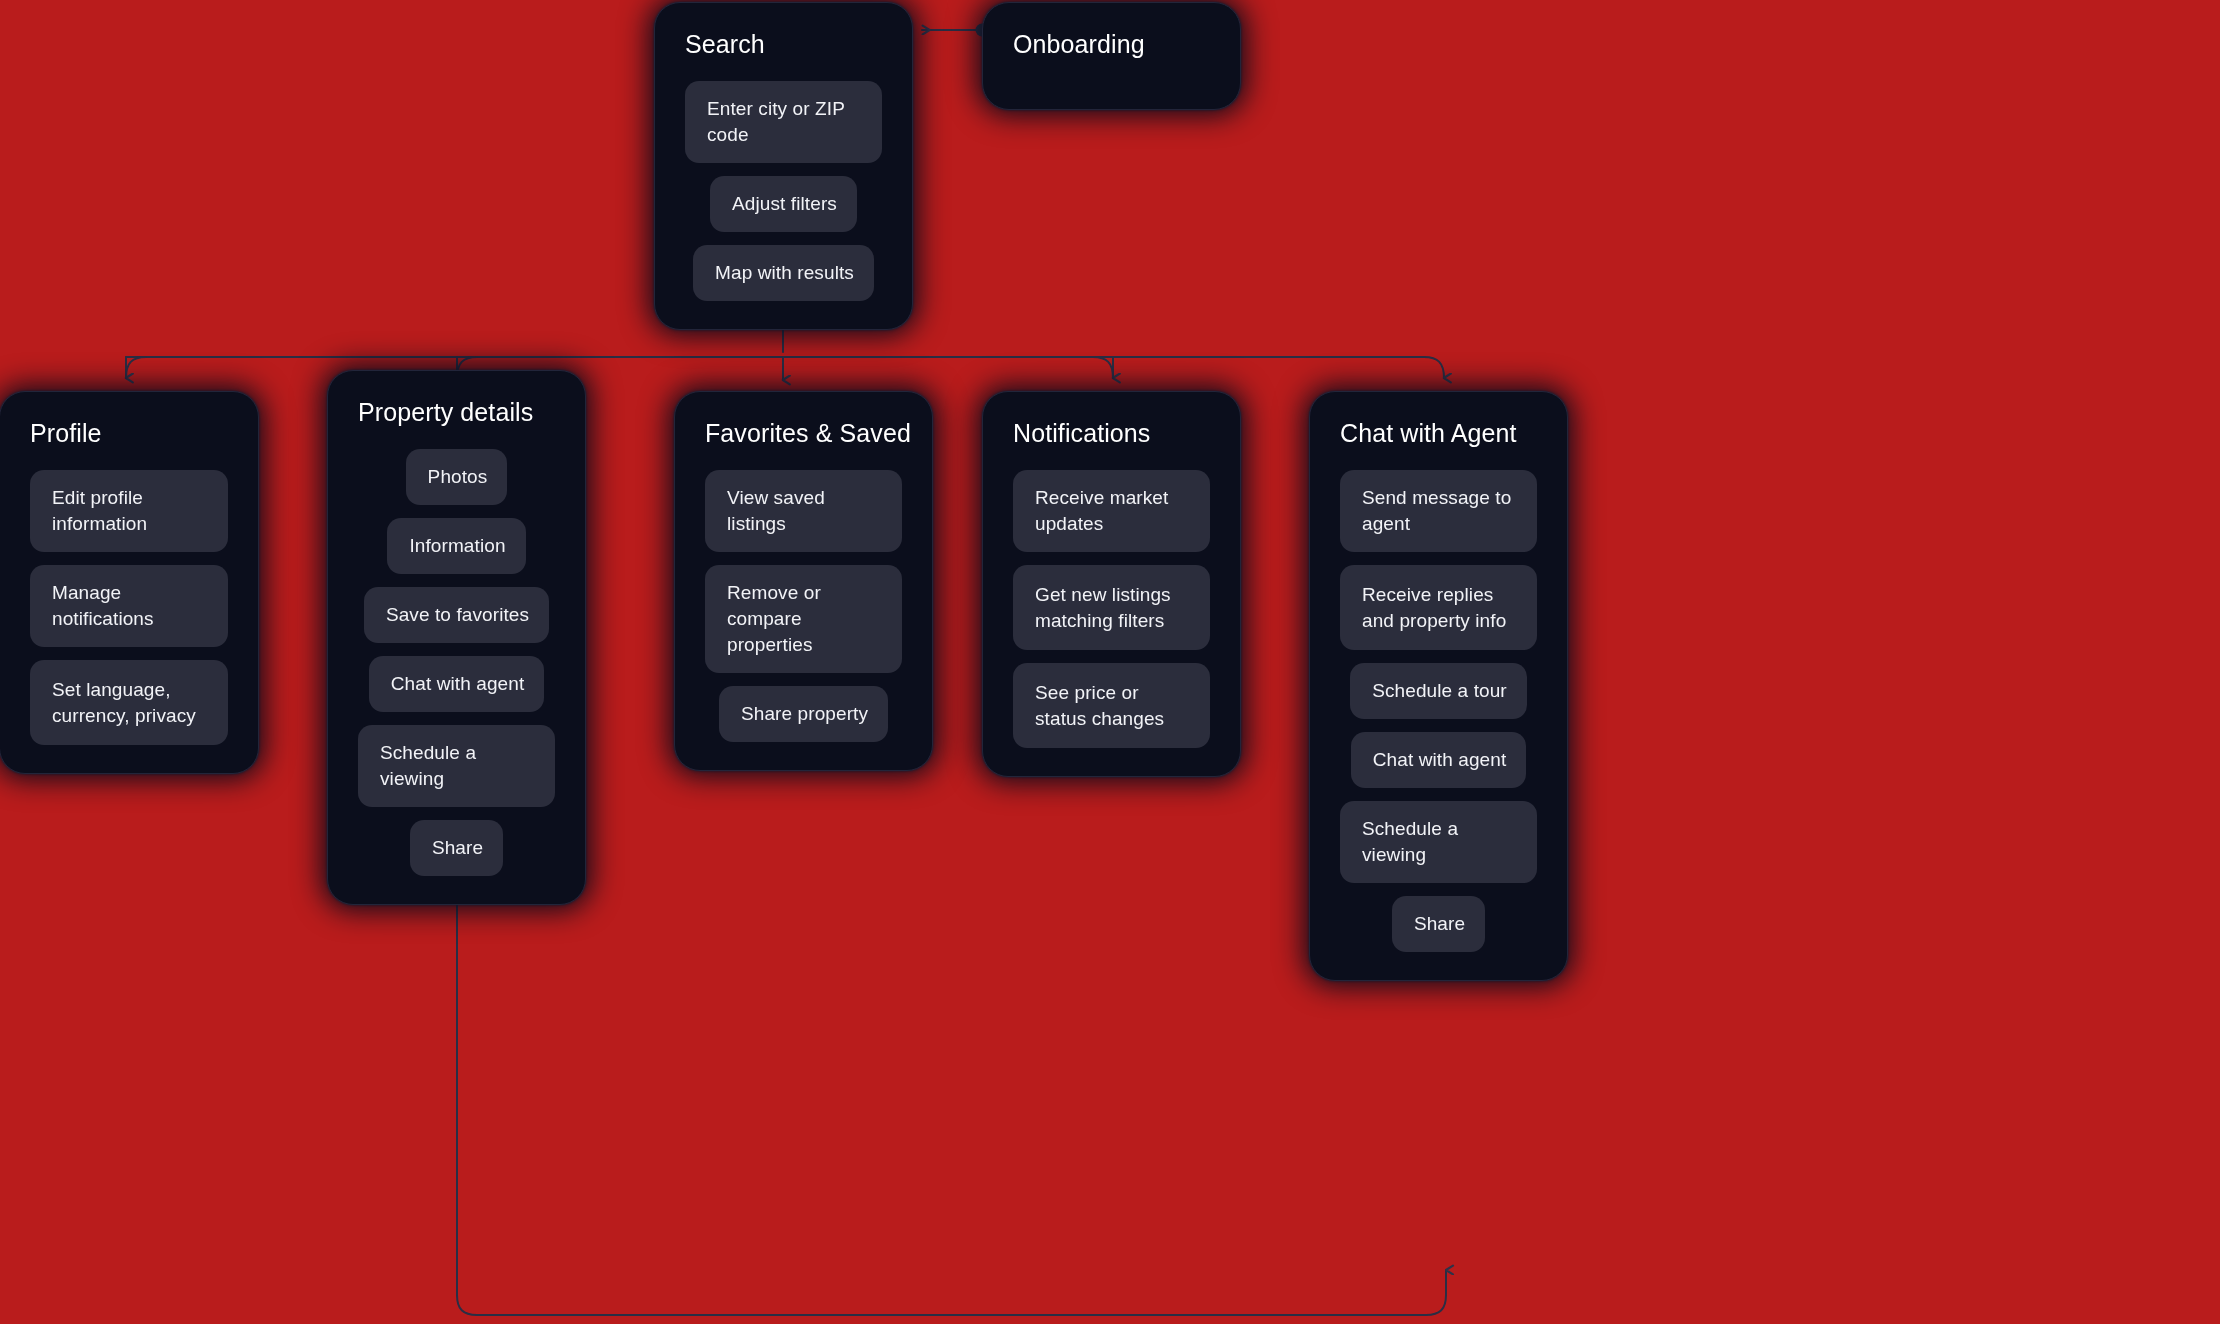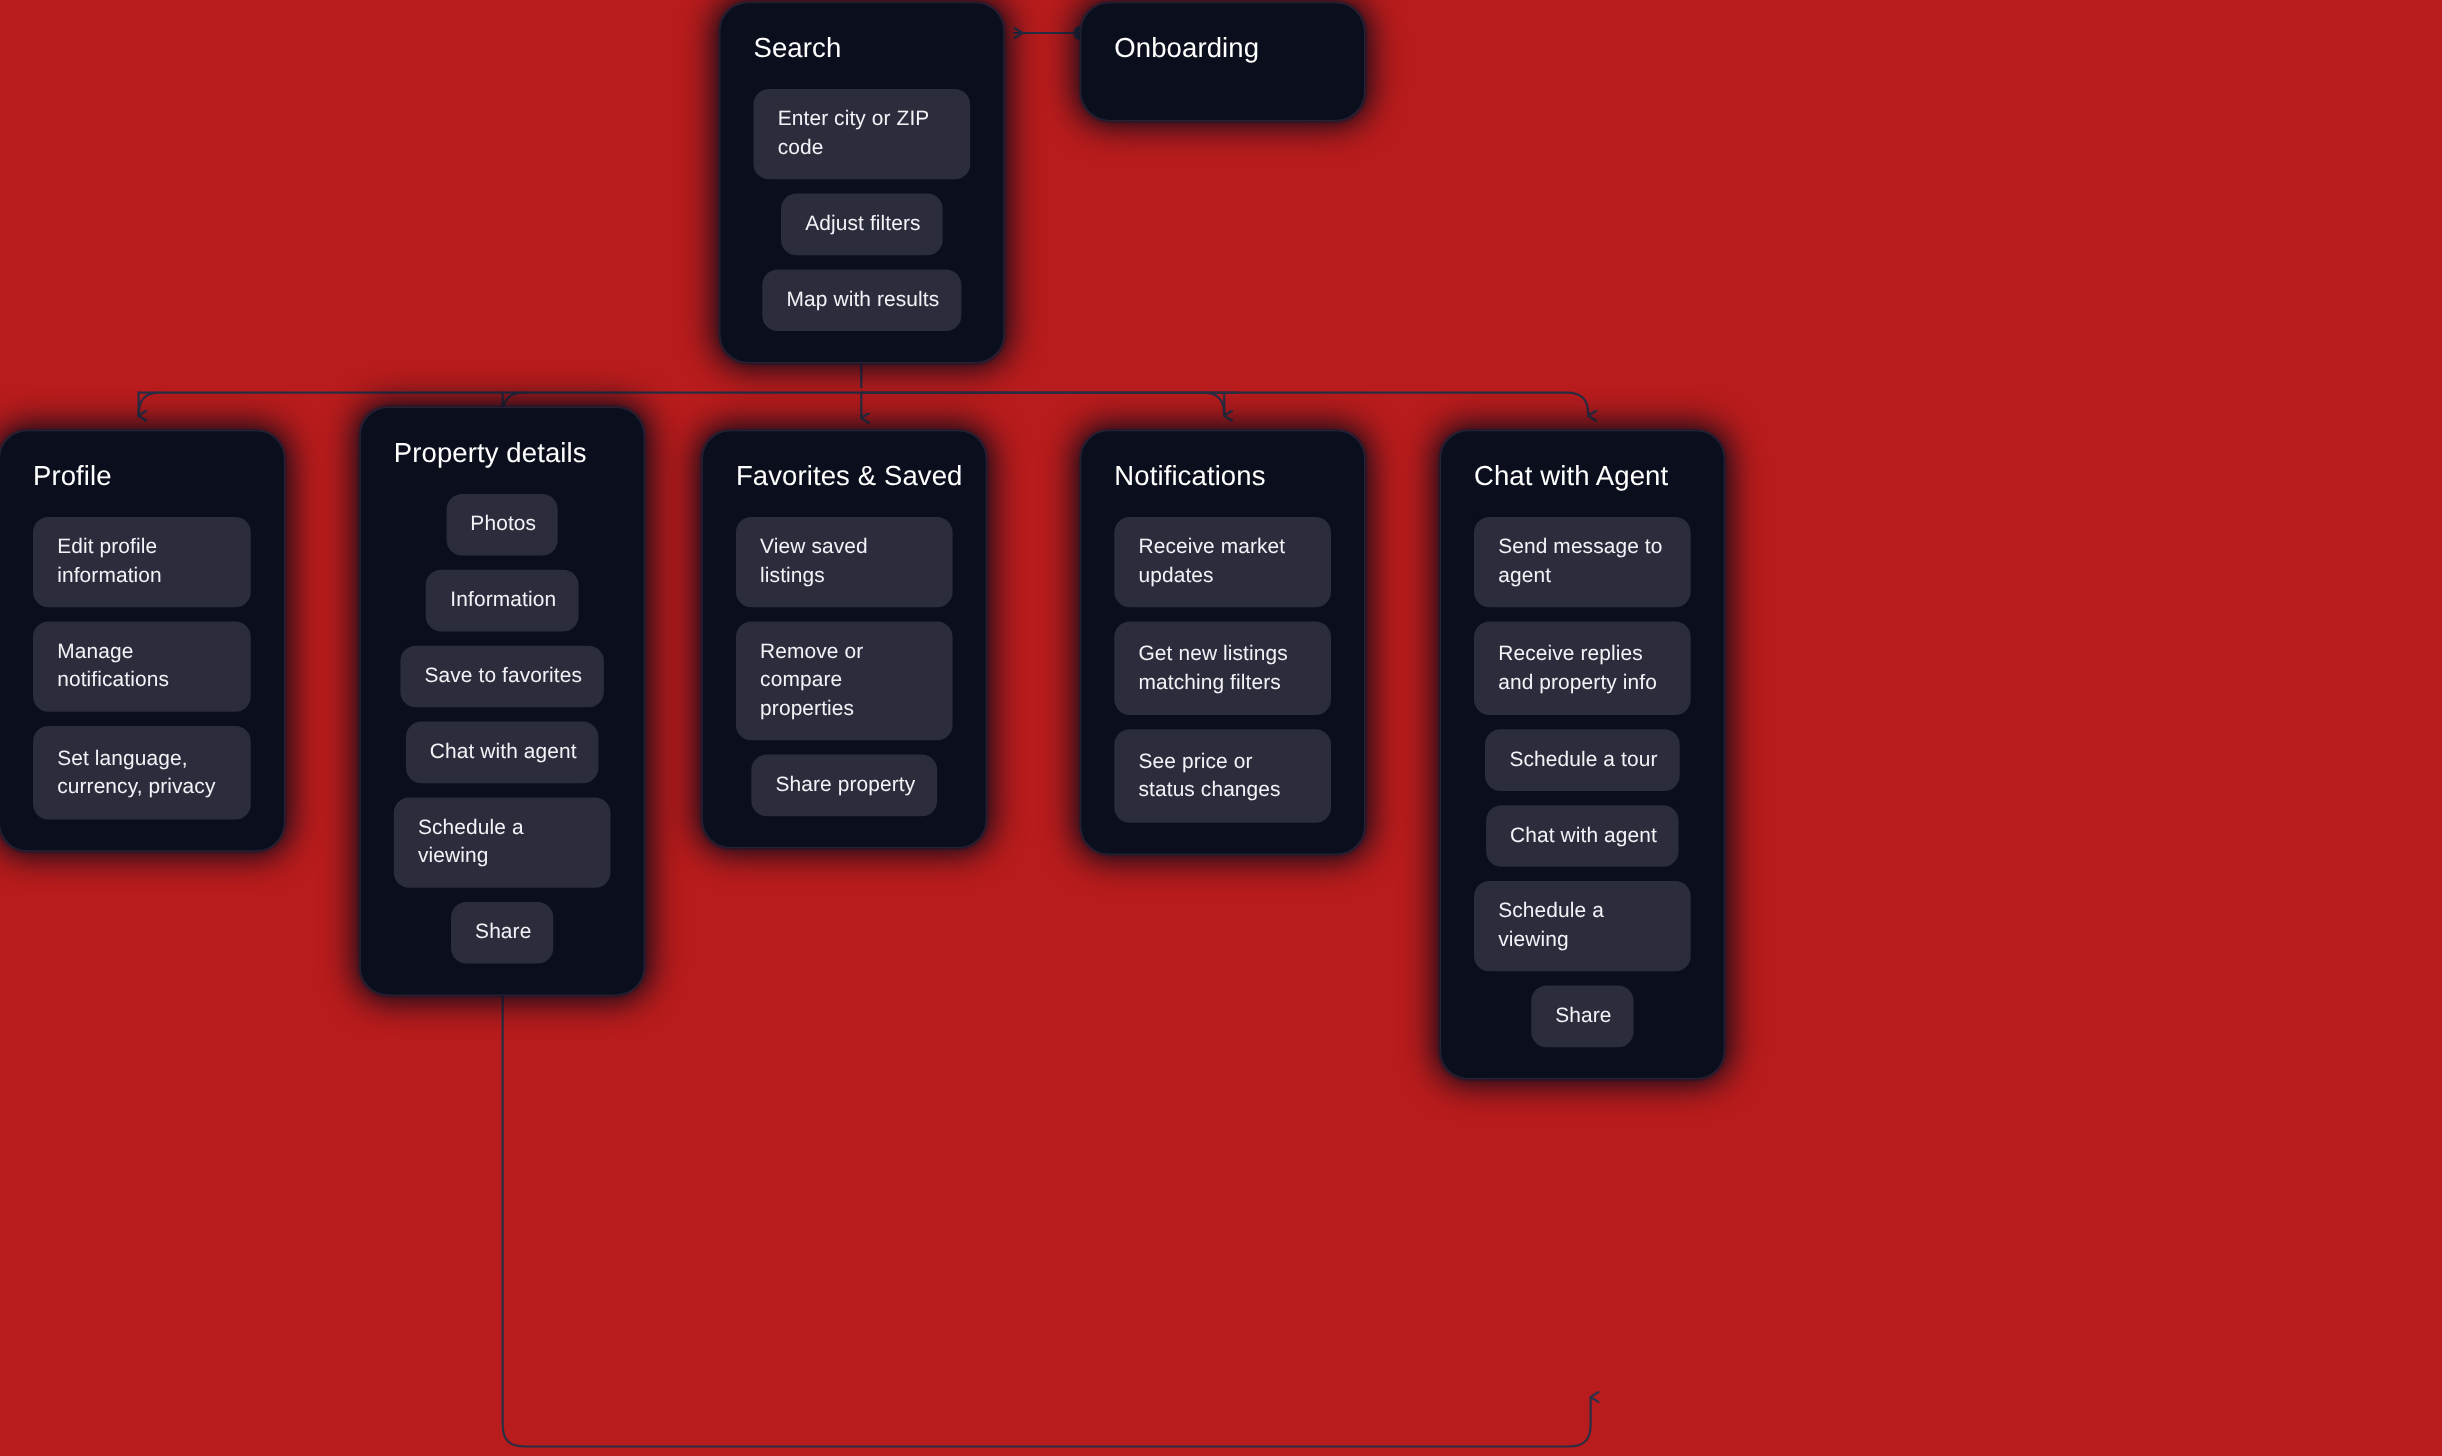--- a/index.html
+++ b/index.html
@@ -70,21 +70,21 @@
     align-items: center;
   }
   .chip.two-line {
     min-height: 85px;
   }
   
   #card-search        { left: 654px;  top: 2px;    width: 259px; }
   #card-onboarding    { left: 982px;  top: 2px;    width: 259px; border-radius: 27px; }
   #card-profile       { left: -1px;   top: 391px;  width: 260px; }
   #card-property      { left: 327px;  top: 370px;  width: 259px; }
-  #card-favorites     { left: 638px;  top: 391px;  width: 259px; }
+  #card-favorites     { left: 674px;  top: 391px;  width: 259px; }
   #card-notifications { left: 982px;  top: 391px;  width: 259px; }
   #card-chat          { left: 1309px; top: 391px;  width: 259px; }
 </style>
 </head>
 <body>
 
 <div id="canvas">
 
   <svg id="edges" viewBox="0 0 2220 1324" width="2220" height="1324" xmlns="http://www.w3.org/2000/svg">
     <defs>

